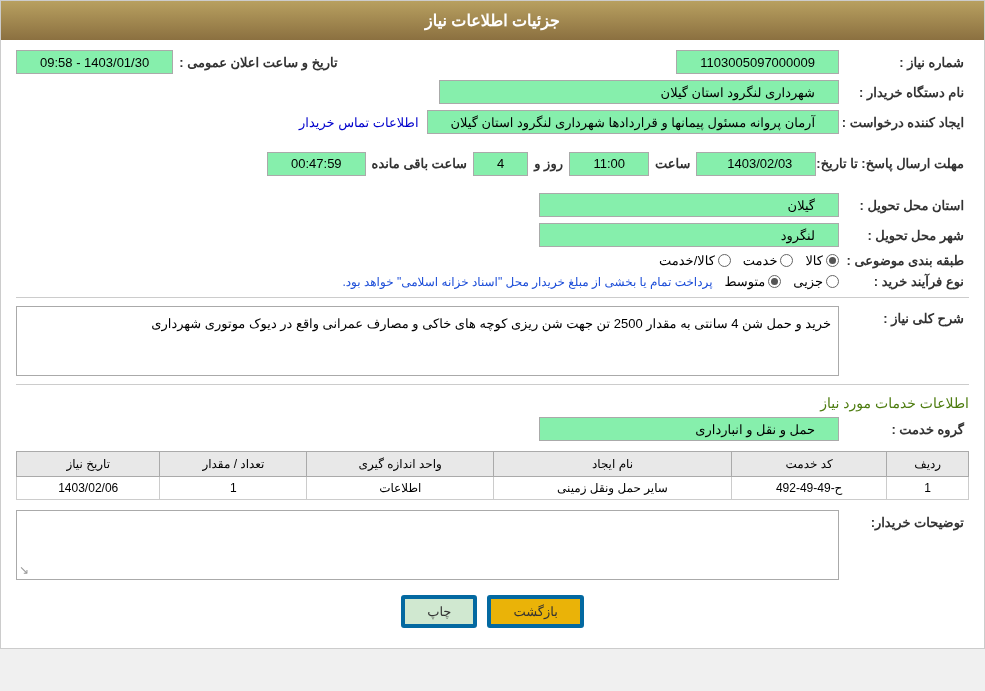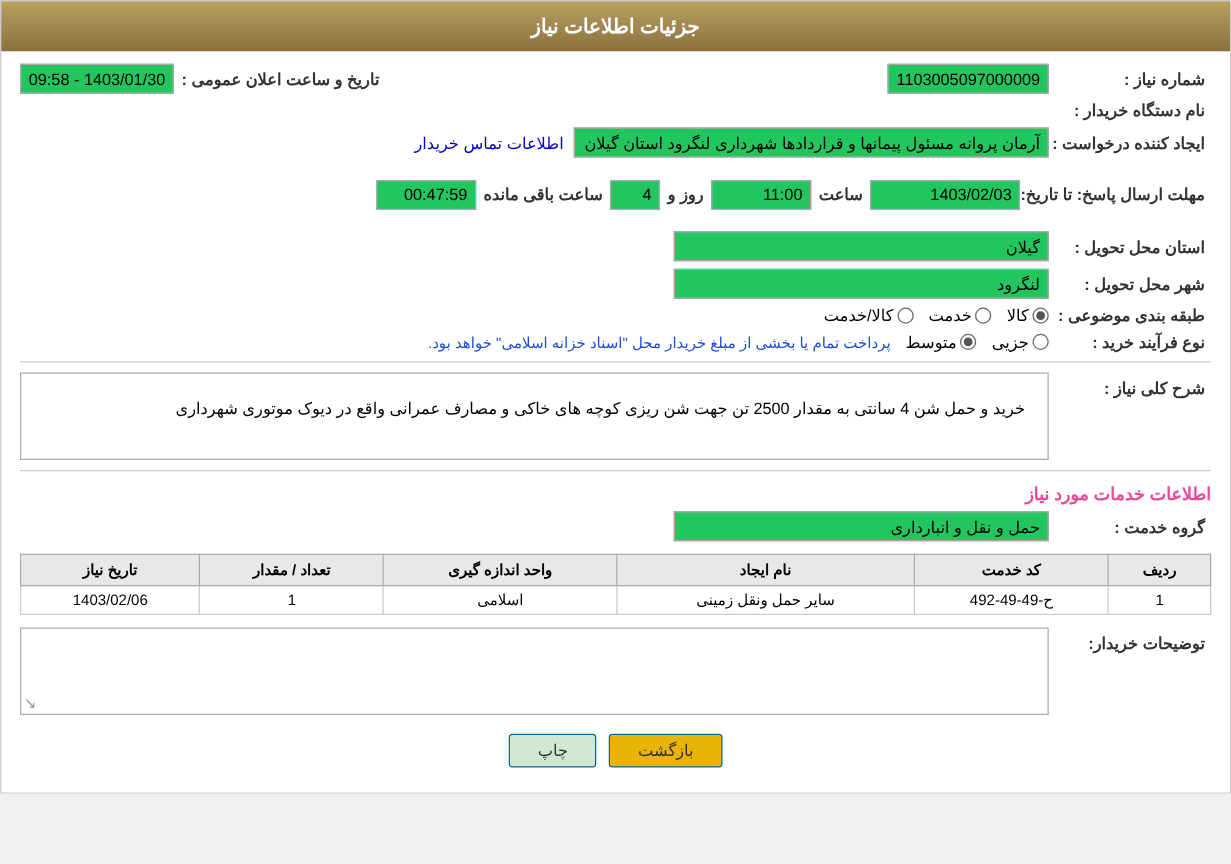--- a/index.html
+++ b/index.html
@@ -36,22 +36,22 @@
     .label {
       color: #333;
       font-weight: bold;
       white-space: nowrap;
       min-width: 130px;
       text-align: right;
       padding-right: 5px;
     }
     .value-box {
       border: 1px solid #aaa;
-      background: #22c55e;
-      padding: 3px 6px;
+      background: #86efac;
+      padding: 3px 23px;
       min-width: 200px;
       height: 24px;
       display: inline-flex;
       align-items: center;
       direction: rtl;
     }
     .value-box.wide { min-width: 400px; }
     .value-box.medium { min-width: 300px; }
     .value-box.small { min-width: 120px; }
     .value-box.xsmall { min-width: 80px; }
@@ -97,48 +97,48 @@
       top: 2px;
       left: 2px;
     }
     .note-text {
       color: #1d4ed8;
       font-size: 12px;
     }
     .description-box {
       border: 1px solid #aaa;
       background: #fff;
-      padding: 18px;
+      padding: 7px;
       min-height: 70px;
       direction: rtl;
       text-align: right;
       font-size: 13px;
       line-height: 1.6;
       flex: 1;
     }
     .section-header {
       font-size: 14px;
-      font-weight: bold;
-      color: #ec4899;
+      font-weight: normal;
+      color: #4d7c0f;
       margin: 10px 0 6px 0;
     }
     .services-section {
       margin-top: 10px;
     }
     table {
       width: 100%;
       border-collapse: collapse;
       font-size: 12px;
     }
     table th {
       background: #e8e8e8;
       border: 1px solid #aaa;
       padding: 5px 8px;
       text-align: center;
-      font-weight: bold;
+      font-weight: normal;
       margin-top: 13px;
     }
     table td {
       border: 1px solid #ccc;
       padding: 4px 8px;
       text-align: center;
     }
     .buyer-notes {
       display: flex;
       align-items: flex-start;
@@ -171,21 +171,21 @@
       display: flex;
       justify-content: center;
       gap: 10px;
       margin: 15px 0 10px 0;
     }
     .btn {
       padding: 5px 22px;
       font-size: 13px;
       font-family: Tahoma, Arial, sans-serif;
       cursor: pointer;
-      border: 1px solid #0369a1;
+      border: 4px solid #0369a1;
       border-radius: 3px;
     }
     .btn-back {
       background: #eab308;
       color: #333;
     }
     .btn-print {
       background: #d0e8d0;
       color: #333;
     }
@@ -215,20 +215,23 @@
       </div>
       <span style="flex:1"></span>
       <span class="inline-label" style="margin-left:6px;margin-right:10px;">تاریخ و ساعت اعلان عمومی :</span>
       <div class="value-box small">
         <span>1403/01/30 - 09:58</span>
       </div>
     </div>
 
     <div class="info-row">
       <span class="label">نام دستگاه خریدار :</span>
+      <div class="value-box wide">
+        <span>شهرداری لنگرود استان گیلان</span>
+      </div>
     </div>
 
     <div class="info-row">
       <span class="label">ایجاد کننده درخواست :</span>
       <div class="value-box wide" style="min-width:380px;">
         <span>آرمان پروانه مسئول پیمانها و قراردادها شهرداری لنگرود استان گیلان</span>
       </div>
       <span class="link-text" style="margin-right:8px;">اطلاعات تماس خریدار</span>
     </div>
 
@@ -326,21 +329,21 @@
             <th>واحد اندازه گیری</th>
             <th>تعداد / مقدار</th>
             <th>تاریخ نیاز</th>
           </tr>
         </thead>
         <tbody id="services-tbody">
         <tr>
               <td>1</td>
               <td>ح-49-49-492</td>
               <td>سایر حمل ونقل زمینی</td>
-              <td>اسلامی</td>
+              <td>اطلاعات</td>
               <td>1</td>
               <td>1403/02/06</td>
             </tr>
           </tbody>
       </table>
     </div>
 
     <div class="buyer-notes">
       <span class="buyer-notes-label">توضیحات خریدار:</span>
       <div class="buyer-notes-box"></div>

